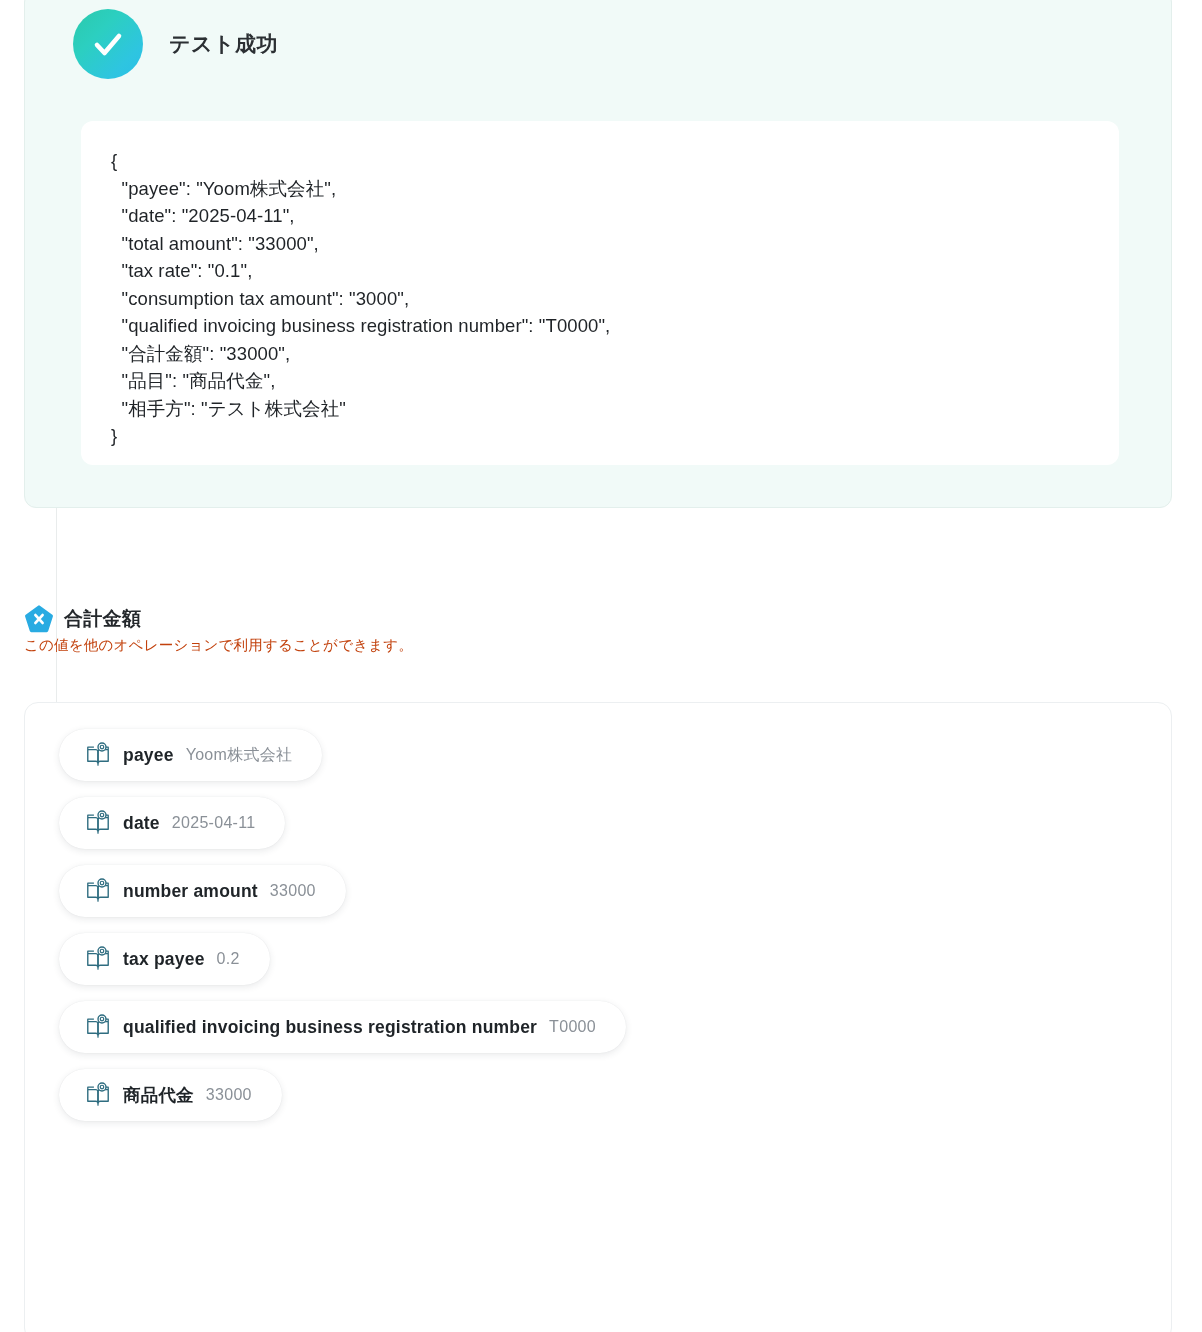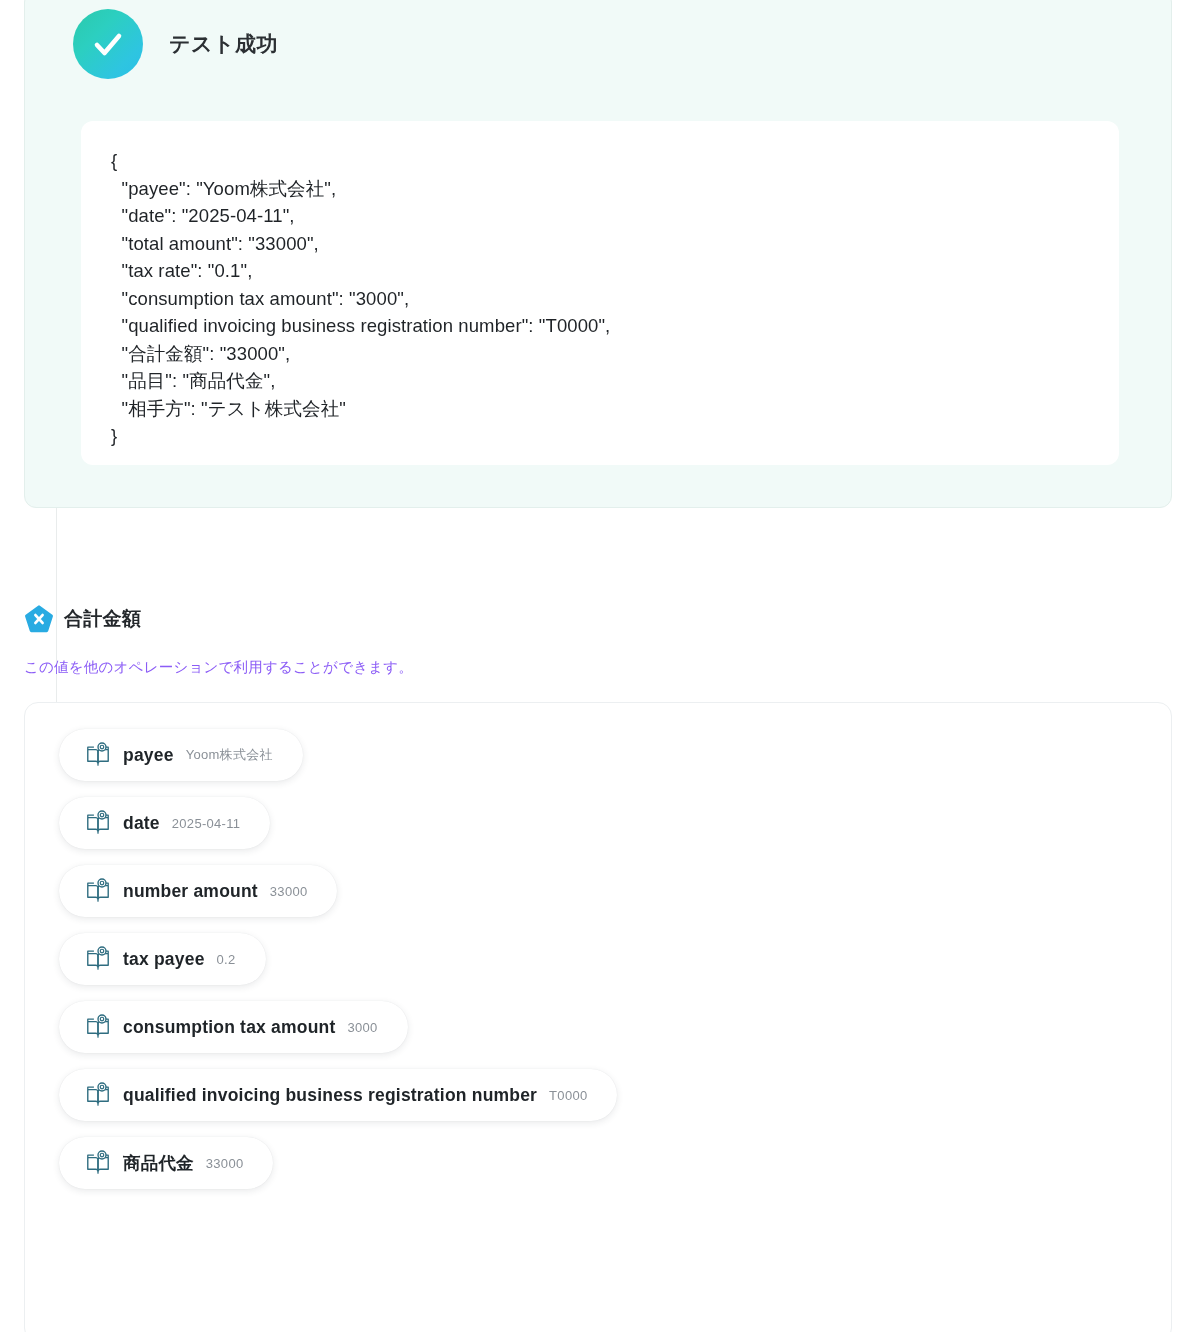--- a/index.html
+++ b/index.html
@@ -99,23 +99,23 @@
     margin: 0 0 0 0;
   }
   .pentagon-icon { width: 30px; height: 30px; display: block; flex: none; }
   .values-heading-text {
     font-size: 19px;
     font-weight: bold;
     color: #24282c;
     letter-spacing: 0.3px;
   }
   .values-subtitle {
-    margin-top: 24px;
+    margin-top: 2px;
     font-size: 14.5px;
-    color: #8b5cf6;
+    color: #c2410c;
     letter-spacing: 0.2px;
   }
 
   .values-card {
     position: absolute;
     left: 0;
     top: 98px;
     width: 1148px;
     min-height: 640px;
     background: #ffffff;
@@ -144,21 +144,21 @@
   .book-icon { width: 26px; height: 26px; display: block; flex: none; }
   .chip-label {
     font-size: 17.5px;
     font-weight: bold;
     color: #1f2428;
     letter-spacing: 0.2px;
     white-space: nowrap;
     text-align: center;
   }
   .chip-value {
-    font-size: 13px;
+    font-size: 16px;
     color: #8a9097;
     letter-spacing: 0.3px;
     white-space: nowrap;
   }
 </style>
 </head>
 <body>
 
 <div class="pane-rule"></div>
 
@@ -258,33 +258,20 @@
         <li class="chip">
   <svg class="book-icon" viewBox="0 0 28 28" aria-hidden="true">
     <path d="M3 8.2 L11.4 8.2 C12.9 8.2 13.9 9.0 13.9 10.2 L13.9 22.4 C13.9 21.4 12.9 20.7 11.4 20.7 L3 20.7 Z" fill="none" stroke="#2f6d80" stroke-width="1.5" stroke-linejoin="round"></path>
     <path d="M25 8.2 L16.6 8.2 C15.1 8.2 14.1 9.0 14.1 10.2 L14.1 22.4 C14.1 21.4 15.1 20.7 16.6 20.7 L25 20.7 Z" fill="none" stroke="#2f6d80" stroke-width="1.5" stroke-linejoin="round"></path>
     <path d="M3 8.2 L3 5.6 L9.6 5.6" fill="none" stroke="#2f6d80" stroke-width="1.4" stroke-linejoin="round"></path>
     <path d="M25 8.2 L25 5.6 L21.5 5.6" fill="none" stroke="#2f6d80" stroke-width="1.4" stroke-linejoin="round"></path>
     <path d="M14 22.4 L14 25.0" fill="none" stroke="#2f6d80" stroke-width="1.4" stroke-linecap="round"></path>
     <circle cx="18.3" cy="5.4" r="4.3" fill="#ffffff" stroke="#2f6d80" stroke-width="1.5"></circle>
     <circle cx="18.3" cy="5.4" r="1.9" fill="none" stroke="#2f6d80" stroke-width="1.3"></circle>
   </svg>
-<span class="chip-label">consumption tax amount</span>
-          <span class="chip-value">3000</span>
-        </li>
-        <li class="chip">
-  <svg class="book-icon" viewBox="0 0 28 28" aria-hidden="true">
-    <path d="M3 8.2 L11.4 8.2 C12.9 8.2 13.9 9.0 13.9 10.2 L13.9 22.4 C13.9 21.4 12.9 20.7 11.4 20.7 L3 20.7 Z" fill="none" stroke="#2f6d80" stroke-width="1.5" stroke-linejoin="round"></path>
-    <path d="M25 8.2 L16.6 8.2 C15.1 8.2 14.1 9.0 14.1 10.2 L14.1 22.4 C14.1 21.4 15.1 20.7 16.6 20.7 L25 20.7 Z" fill="none" stroke="#2f6d80" stroke-width="1.5" stroke-linejoin="round"></path>
-    <path d="M3 8.2 L3 5.6 L9.6 5.6" fill="none" stroke="#2f6d80" stroke-width="1.4" stroke-linejoin="round"></path>
-    <path d="M25 8.2 L25 5.6 L21.5 5.6" fill="none" stroke="#2f6d80" stroke-width="1.4" stroke-linejoin="round"></path>
-    <path d="M14 22.4 L14 25.0" fill="none" stroke="#2f6d80" stroke-width="1.4" stroke-linecap="round"></path>
-    <circle cx="18.3" cy="5.4" r="4.3" fill="#ffffff" stroke="#2f6d80" stroke-width="1.5"></circle>
-    <circle cx="18.3" cy="5.4" r="1.9" fill="none" stroke="#2f6d80" stroke-width="1.3"></circle>
-  </svg>
 <span class="chip-label">qualified invoicing business registration number</span>
           <span class="chip-value">T0000</span>
         </li>
         <li class="chip">
   <svg class="book-icon" viewBox="0 0 28 28" aria-hidden="true">
     <path d="M3 8.2 L11.4 8.2 C12.9 8.2 13.9 9.0 13.9 10.2 L13.9 22.4 C13.9 21.4 12.9 20.7 11.4 20.7 L3 20.7 Z" fill="none" stroke="#2f6d80" stroke-width="1.5" stroke-linejoin="round"></path>
     <path d="M25 8.2 L16.6 8.2 C15.1 8.2 14.1 9.0 14.1 10.2 L14.1 22.4 C14.1 21.4 15.1 20.7 16.6 20.7 L25 20.7 Z" fill="none" stroke="#2f6d80" stroke-width="1.5" stroke-linejoin="round"></path>
     <path d="M3 8.2 L3 5.6 L9.6 5.6" fill="none" stroke="#2f6d80" stroke-width="1.4" stroke-linejoin="round"></path>
     <path d="M25 8.2 L25 5.6 L21.5 5.6" fill="none" stroke="#2f6d80" stroke-width="1.4" stroke-linejoin="round"></path>
     <path d="M14 22.4 L14 25.0" fill="none" stroke="#2f6d80" stroke-width="1.4" stroke-linecap="round"></path>

